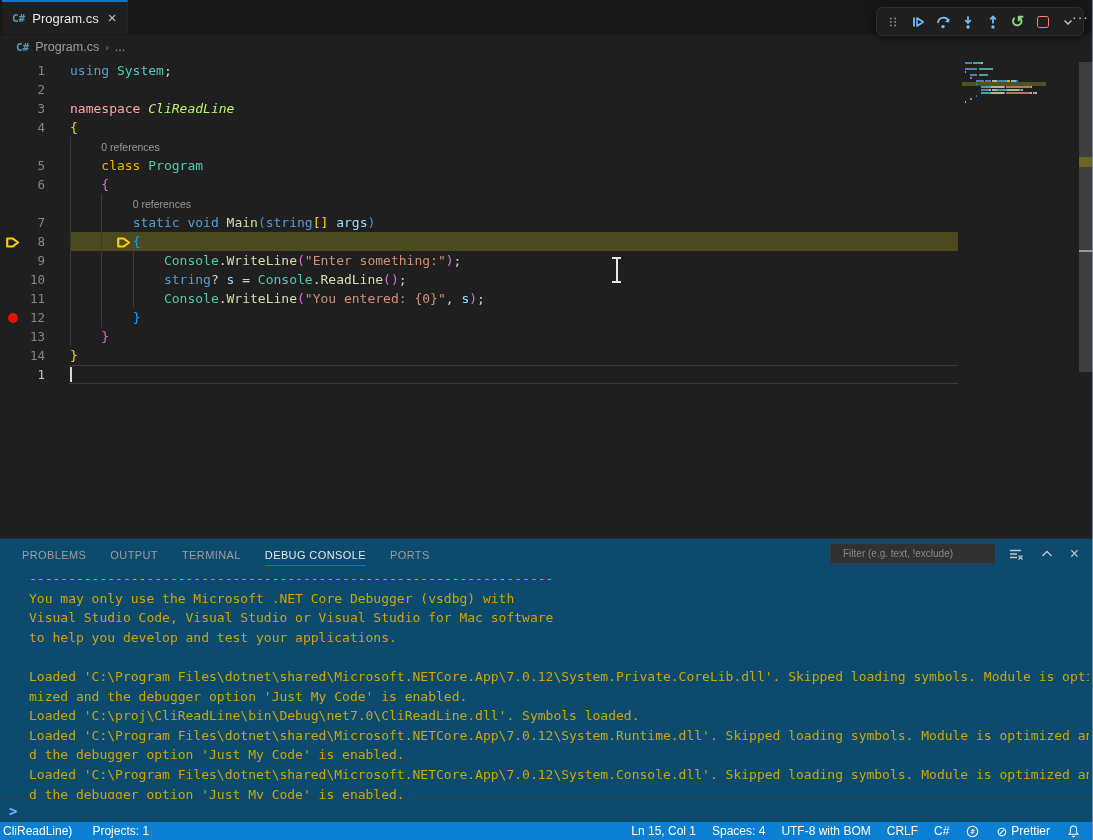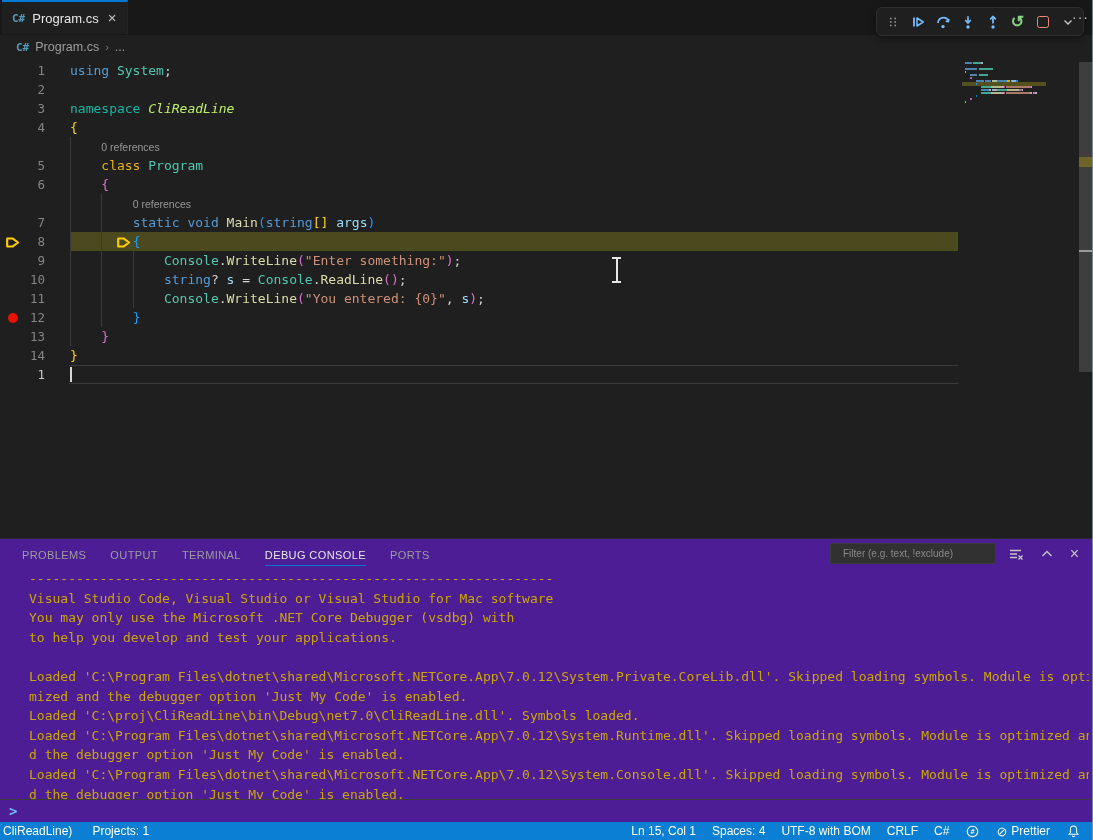--- a/index.html
+++ b/index.html
@@ -54,21 +54,21 @@
   .mm-exec{position:absolute;left:-3px;top:-1px;width:84px;height:4px;background:#55511f;}
 
   
   .scrollbar{position:absolute;left:1079px;top:57px;width:14px;height:481px;}
   .sb-thumb{position:absolute;top:5px;height:310px;left:0;right:0;background:#3e3e3e;}
   .sb-olive{position:absolute;top:100px;height:10px;left:0;right:0;background:#6e6423;}
   .sb-gray{position:absolute;top:193px;height:2px;left:0;right:0;background:#9a9a9a;}
   .win-edge{position:absolute;right:0;top:0;width:1.5px;height:840px;background:#7e97ab;opacity:.85;}
 
   
-  .panel{position:absolute;top:538px;left:0;width:1093px;height:284px;background:#4c1d95;border-top:1px solid #2b2b2b;box-sizing:border-box;}
+  .panel{position:absolute;top:538px;left:0;width:1093px;height:284px;background:#0c4a6e;border-top:1px solid #2b2b2b;box-sizing:border-box;}
   .panel-header{position:relative;height:30px;}
   .ptabs{display:flex;gap:24px;padding-left:22px;align-items:center;height:30px;}
   .ptab{font-size:11px;letter-spacing:.4px;color:#9d9d9d;padding:6px 0 4px 0;cursor:pointer;}
   .ptab.active{color:#e7e7e7;border-bottom:1.5px solid #0078d4;}
   .filter{position:absolute;left:830px;top:4px;width:166px;height:21px;background:#313131;
        border:1px solid #3c3c3c;border-radius:2px;color:#cfcfcf;font-size:10px;padding:0 12px;box-sizing:border-box;
        font-family:"Liberation Sans",sans-serif;}
   .filter::placeholder{color:#8a8a8a;}
   .panel-icons{position:absolute;right:14px;top:3px;height:24px;display:flex;gap:15px;align-items:center;color:#c5c5c5;}
   .panel-icons .pi{cursor:pointer;display:flex;align-items:center;font-size:14px;}
@@ -161,21 +161,21 @@
     <span class="csharp-icon">C#</span>
     <span>Program.cs</span>
     <span class="bc-sep">›</span>
     <span>...</span>
   </div>
 
   <div class="editor">
     <div class="code-rows" id="codeRows">
         <div class="crow"><span class="gutter-num">1</span><span class="ctext"><span class="tk" style="color: rgb(86, 156, 214);">using</span><span class="tk" style="color: rgb(212, 212, 212);"> </span><span class="tk" style="color: rgb(78, 201, 176);">System</span><span class="tk" style="color: rgb(212, 212, 212);">;</span></span></div>
         <div class="crow"><span class="gutter-num">2</span><span class="ctext"></span></div>
-        <div class="crow"><span class="gutter-num">3</span><span class="ctext"><span class="tk" style="color: #14b8a6;">namespace</span><span class="tk" style="color: rgb(212, 212, 212);"> </span><span class="tk" style="color: #bef264; font-style: italic;">CliReadLine</span></span></div>
+        <div class="crow"><span class="gutter-num">3</span><span class="ctext"><span class="tk" style="color: #fca5a5;">namespace</span><span class="tk" style="color: rgb(212, 212, 212);"> </span><span class="tk" style="color: #bef264; font-style: italic;">CliReadLine</span></span></div>
         <div class="crow"><span class="gutter-num">4</span><span class="ctext"><span class="tk" style="color: rgb(255, 215, 0);">{</span></span></div>
         <div class="crow"><div class="guide" style="left: 70px;"></div><span class="codelens" style="left: 101.32px;">0 references</span></div>
         <div class="crow"><div class="guide" style="left: 70px;"></div><span class="gutter-num">5</span><span class="ctext"><span class="tk" style="color: rgb(212, 212, 212);">    </span><span class="tk" style="color: #eab308;">class</span><span class="tk" style="color: rgb(212, 212, 212);"> </span><span class="tk" style="color: rgb(78, 201, 176);">Program</span></span></div>
         <div class="crow"><div class="guide" style="left: 70px;"></div><span class="gutter-num">6</span><span class="ctext"><span class="tk" style="color: rgb(212, 212, 212);">    </span><span class="tk" style="color: rgb(218, 112, 214);">{</span></span></div>
         <div class="crow"><div class="guide" style="left: 70px;"></div><div class="guide" style="left: 101.32px;"></div><span class="codelens" style="left: 132.64px;">0 references</span></div>
         <div class="crow"><div class="guide" style="left: 70px;"></div><div class="guide" style="left: 101.32px;"></div><span class="gutter-num">7</span><span class="ctext"><span class="tk" style="color: rgb(212, 212, 212);">        </span><span class="tk" style="color: rgb(86, 156, 214);">static</span><span class="tk" style="color: rgb(212, 212, 212);"> </span><span class="tk" style="color: rgb(86, 156, 214);">void</span><span class="tk" style="color: rgb(212, 212, 212);"> </span><span class="tk" style="color: rgb(220, 220, 170);">Main</span><span class="tk" style="color: rgb(23, 159, 255);">(</span><span class="tk" style="color: rgb(86, 156, 214);">string</span><span class="tk" style="color: rgb(255, 215, 0);">[]</span><span class="tk" style="color: rgb(212, 212, 212);"> </span><span class="tk" style="color: rgb(156, 220, 254);">args</span><span class="tk" style="color: rgb(23, 159, 255);">)</span></span></div>
         <div class="crow"><div class="hl-exec"></div><div class="guide" style="left: 70px;"></div><div class="guide" style="left: 101.32px;"></div><span class="gutter-num">8</span><div class="exec-arrow" style="left: 4px;"><svg width="17" height="17" viewBox="0 0 16 16" fill="none">
               <path d="M3 4.2 H8 L13.2 8 L8 11.8 H3 Z" stroke="#ffcc00" stroke-width="2" stroke-linejoin="round"></path>
             </svg></div><div class="exec-arrow" style="left: 115px;"><svg width="17" height="17" viewBox="0 0 16 16" fill="none">
               <path d="M3 4.2 H8 L13.2 8 L8 11.8 H3 Z" stroke="#ffcc00" stroke-width="2" stroke-linejoin="round"></path>
@@ -301,22 +301,22 @@
               <path d="M3.5 10 L8 5.5 L12.5 10" stroke="#c5c5c5" stroke-width="1.4"></path>
             </svg>
           </div>
           <div class="pi">
             <span style="font-size:16px;color:#c5c5c5">×</span>
           </div>
         </div>
     </div>
     <div class="console" id="consoleBody">
         <div class="console-line">-------------------------------------------------------------------</div>
+        <div class="console-line">You may only use the Microsoft .NET Core Debugger (vsdbg) with</div>
         <div class="console-line">Visual Studio Code, Visual Studio or Visual Studio for Mac software</div>
-        <div class="console-line">You may only use the Microsoft .NET Core Debugger (vsdbg) with</div>
         <div class="console-line">to help you develop and test your applications.</div>
         <div class="console-line"> </div>
         <div class="console-line">Loaded 'C:\Program Files\dotnet\shared\Microsoft.NETCore.App\7.0.12\System.Private.CoreLib.dll'. Skipped loading symbols. Module is opti</div>
         <div class="console-line">mized and the debugger option 'Just My Code' is enabled.</div>
         <div class="console-line">Loaded 'C:\proj\CliReadLine\bin\Debug\net7.0\CliReadLine.dll'. Symbols loaded.</div>
         <div class="console-line">Loaded 'C:\Program Files\dotnet\shared\Microsoft.NETCore.App\7.0.12\System.Runtime.dll'. Skipped loading symbols. Module is optimized an</div>
         <div class="console-line">d the debugger option 'Just My Code' is enabled.</div>
         <div class="console-line">Loaded 'C:\Program Files\dotnet\shared\Microsoft.NETCore.App\7.0.12\System.Console.dll'. Skipped loading symbols. Module is optimized an</div>
         <div class="console-line">d the debugger option 'Just My Code' is enabled.</div>
       </div>

